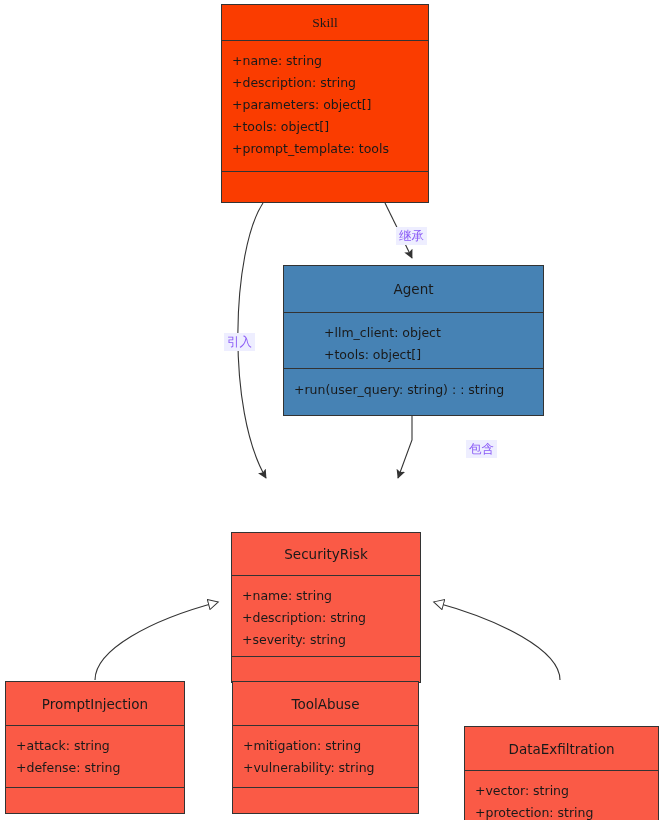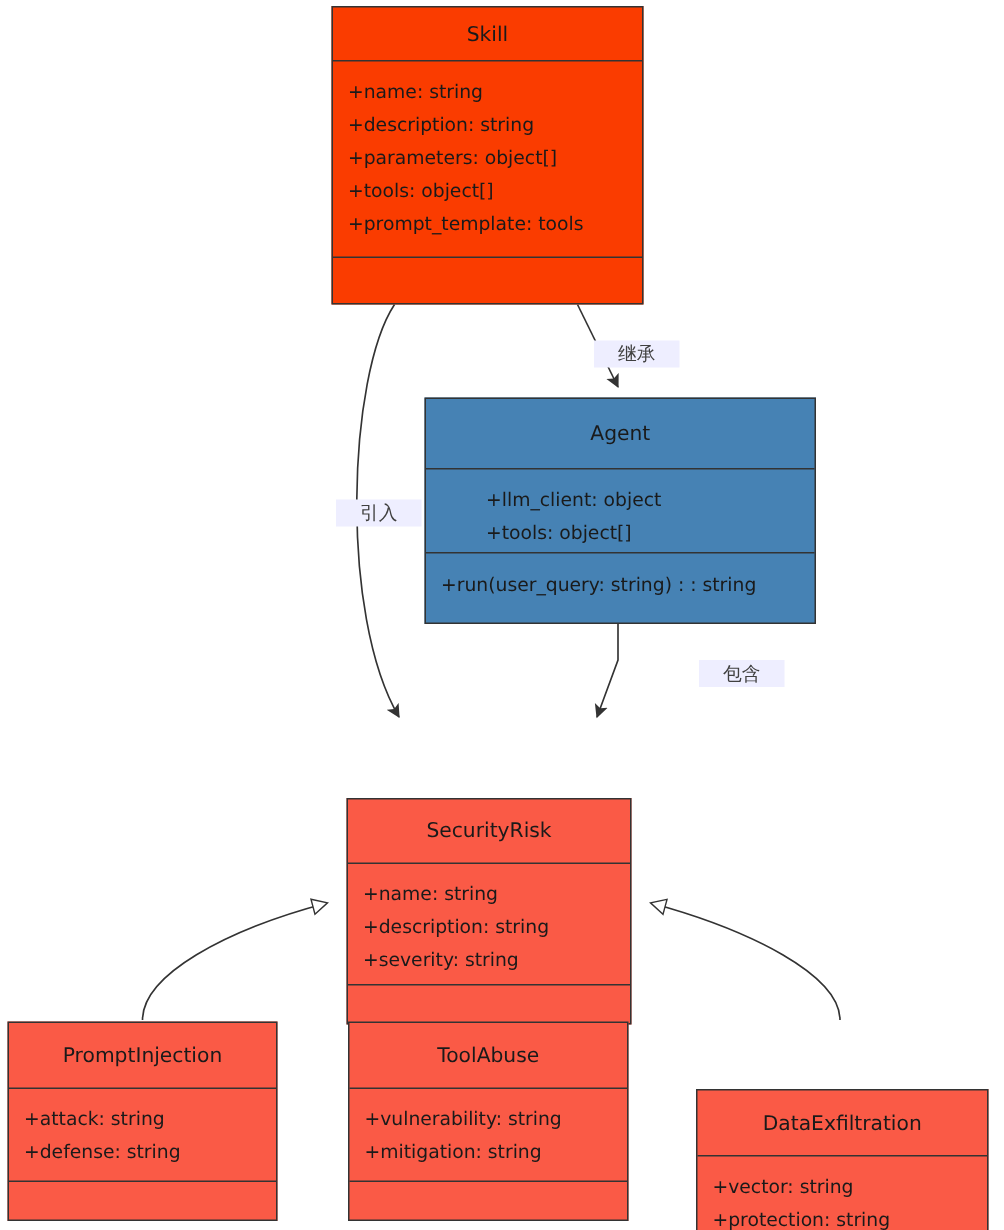--- a/index.html
+++ b/index.html
@@ -69,24 +69,24 @@
 
   
   .fill-skill { background: #fa3c00; }
   .fill-agent { background: #4682b4; }
   .fill-risk  { background: #fa5a46; }
 
   
   .edge-label {
     position: absolute;
     background: #eeeeff;
-    color: #404040;
+    color: #8b5cf6;
     font-size: 12.5px;
     line-height: 16px;
-    padding: 1px 16px;
+    padding: 1px 3px;
     white-space: nowrap;
   }
 </style>
 </head>
 <body>
 
 <div id="diagram-canvas">
 
   <svg id="edge-layer" viewBox="0 0 669 820" width="669" height="820" xmlns="http://www.w3.org/2000/svg">
     <defs>
@@ -123,21 +123,21 @@
     </g>
   </svg>
 
   <div class="edge-label" style="left: 396px; top: 227px;">继承</div>
 
   <div class="edge-label" style="left: 224px; top: 333px;">引入</div>
 
   <div class="edge-label" style="left: 418px; top: 440px; margin-left: 48px;">包含</div>
 
   <div class="uml-class fill-skill" style="left: 221px; top: 4px; width: 208px; height: 199px;">
-    <div class="uml-title" style="height: 36px;">Skill</div>
+    <div class="uml-title" style="height: 36px; font-family: Liberation Serif, serif;">Skill</div>
     <div class="uml-compartment bordered" style="height: 131px;">
       <div class="uml-member">+name: string</div>
       <div class="uml-member">+description: string</div>
       <div class="uml-member">+parameters: object[]</div>
       <div class="uml-member">+tools: object[]</div>
       <div class="uml-member">+prompt_template: tools</div>
     </div>
     <div class="uml-compartment uml-footer"></div>
   </div>
 
@@ -167,22 +167,22 @@
     <div class="uml-compartment bordered" style="height: 62px;">
       <div class="uml-member">+attack: string</div>
       <div class="uml-member">+defense: string</div>
     </div>
     <div class="uml-compartment uml-footer"></div>
   </div>
 
   <div class="uml-class fill-risk" style="left: 232px; top: 681px; width: 187px; height: 133px;">
     <div class="uml-title" style="height: 44px;">ToolAbuse</div>
     <div class="uml-compartment bordered" style="height: 62px;">
+      <div class="uml-member">+mitigation: string</div>
       <div class="uml-member">+vulnerability: string</div>
-      <div class="uml-member">+mitigation: string</div>
     </div>
     <div class="uml-compartment uml-footer"></div>
   </div>
 
   <div class="uml-class fill-risk" style="left: 464px; top: 681px; width: 195px; height: 133px; margin-top: 45px;">
     <div class="uml-title" style="height: 44px;">DataExfiltration</div>
     <div class="uml-compartment bordered" style="height: 62px;">
       <div class="uml-member">+vector: string</div>
       <div class="uml-member">+protection: string</div>
     </div>

